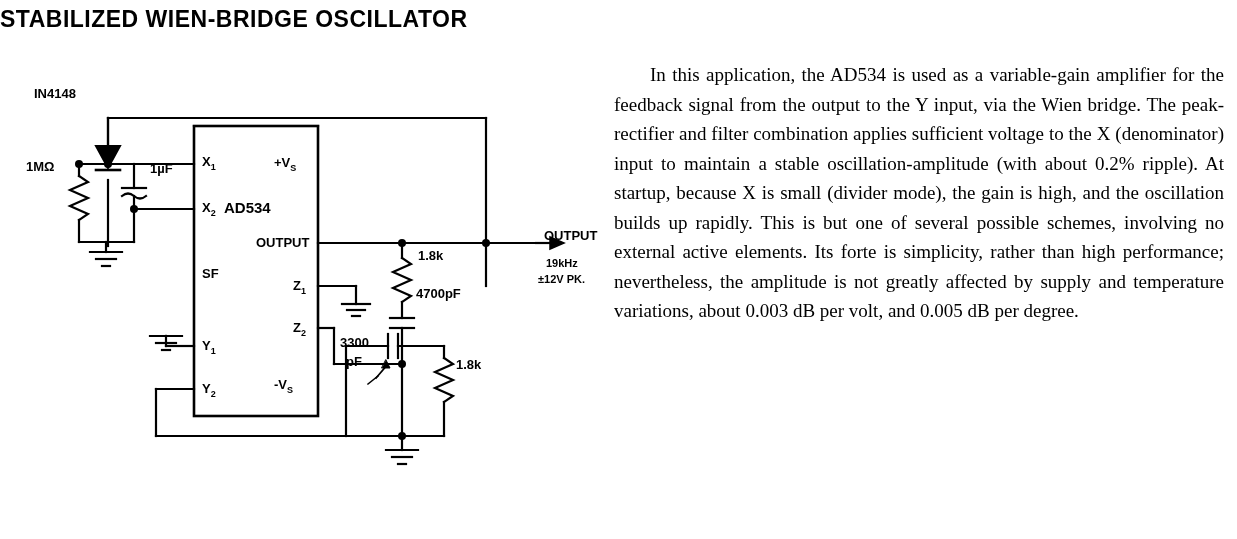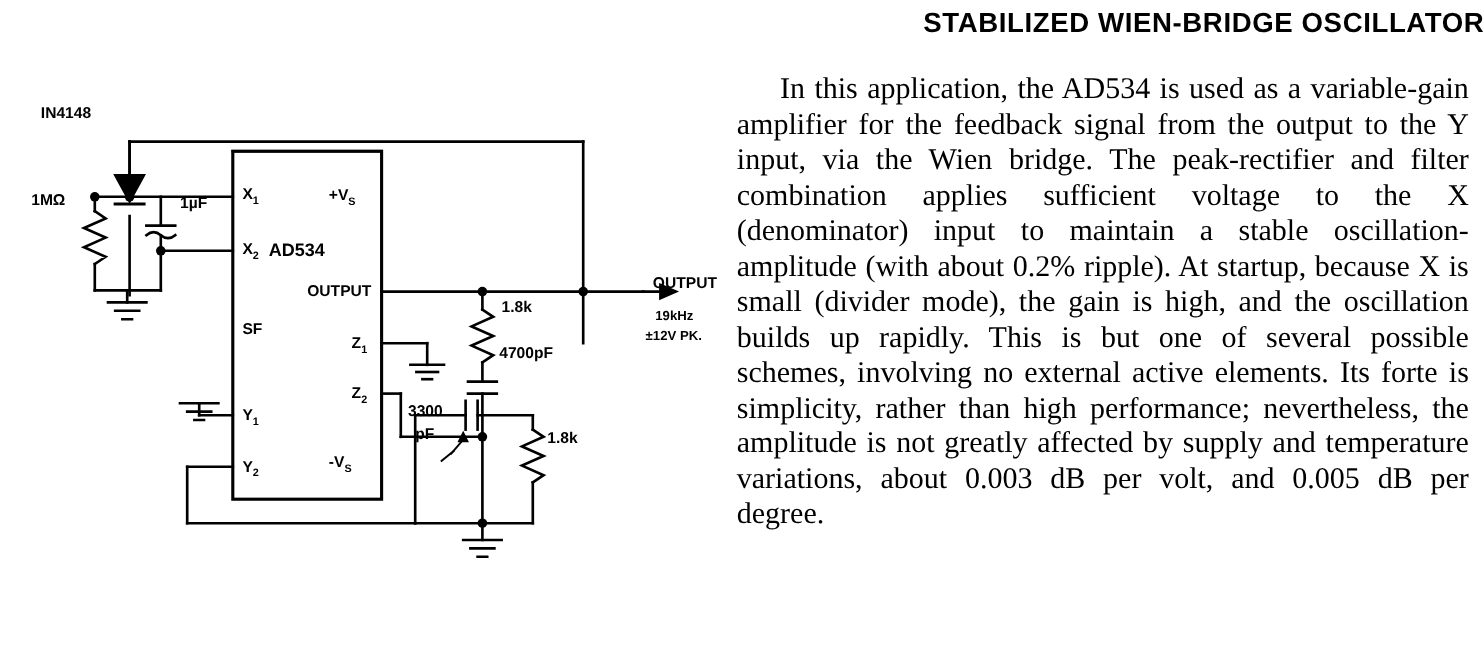--- a/index.html
+++ b/index.html
@@ -13,21 +13,21 @@
     position: relative;
     font-family: "Liberation Serif", serif;
     color: #000000;
     overflow: hidden;
   }
   #page-title {
     position: absolute;
     top: 6px;
     left: 0;
     width: 1237px;
-    text-align: right;
+    text-align: left;
     font-family: "Liberation Sans", sans-serif;
     font-weight: bold;
     font-size: 23px;
     letter-spacing: 0.5px;
   }
   #schematic {
     position: absolute;
     top: 46px;
     left: 16px;
     width: 620px;
@@ -35,21 +35,21 @@
   }
   #schematic svg {
     display: block;
   }
   #article {
     position: absolute;
     top: 60px;
     left: 614px;
     width: 610px;
     font-family: "Liberation Serif", serif;
-    font-size: 25px;
+    font-size: 19px;
     line-height: 29.5px;
     text-align: justify;
     text-justify: inter-word;
   }
   #article p {
     margin: 0;
     text-indent: 36px;
   }
   .svg-text-b {
     font-family: "Liberation Sans", sans-serif;

